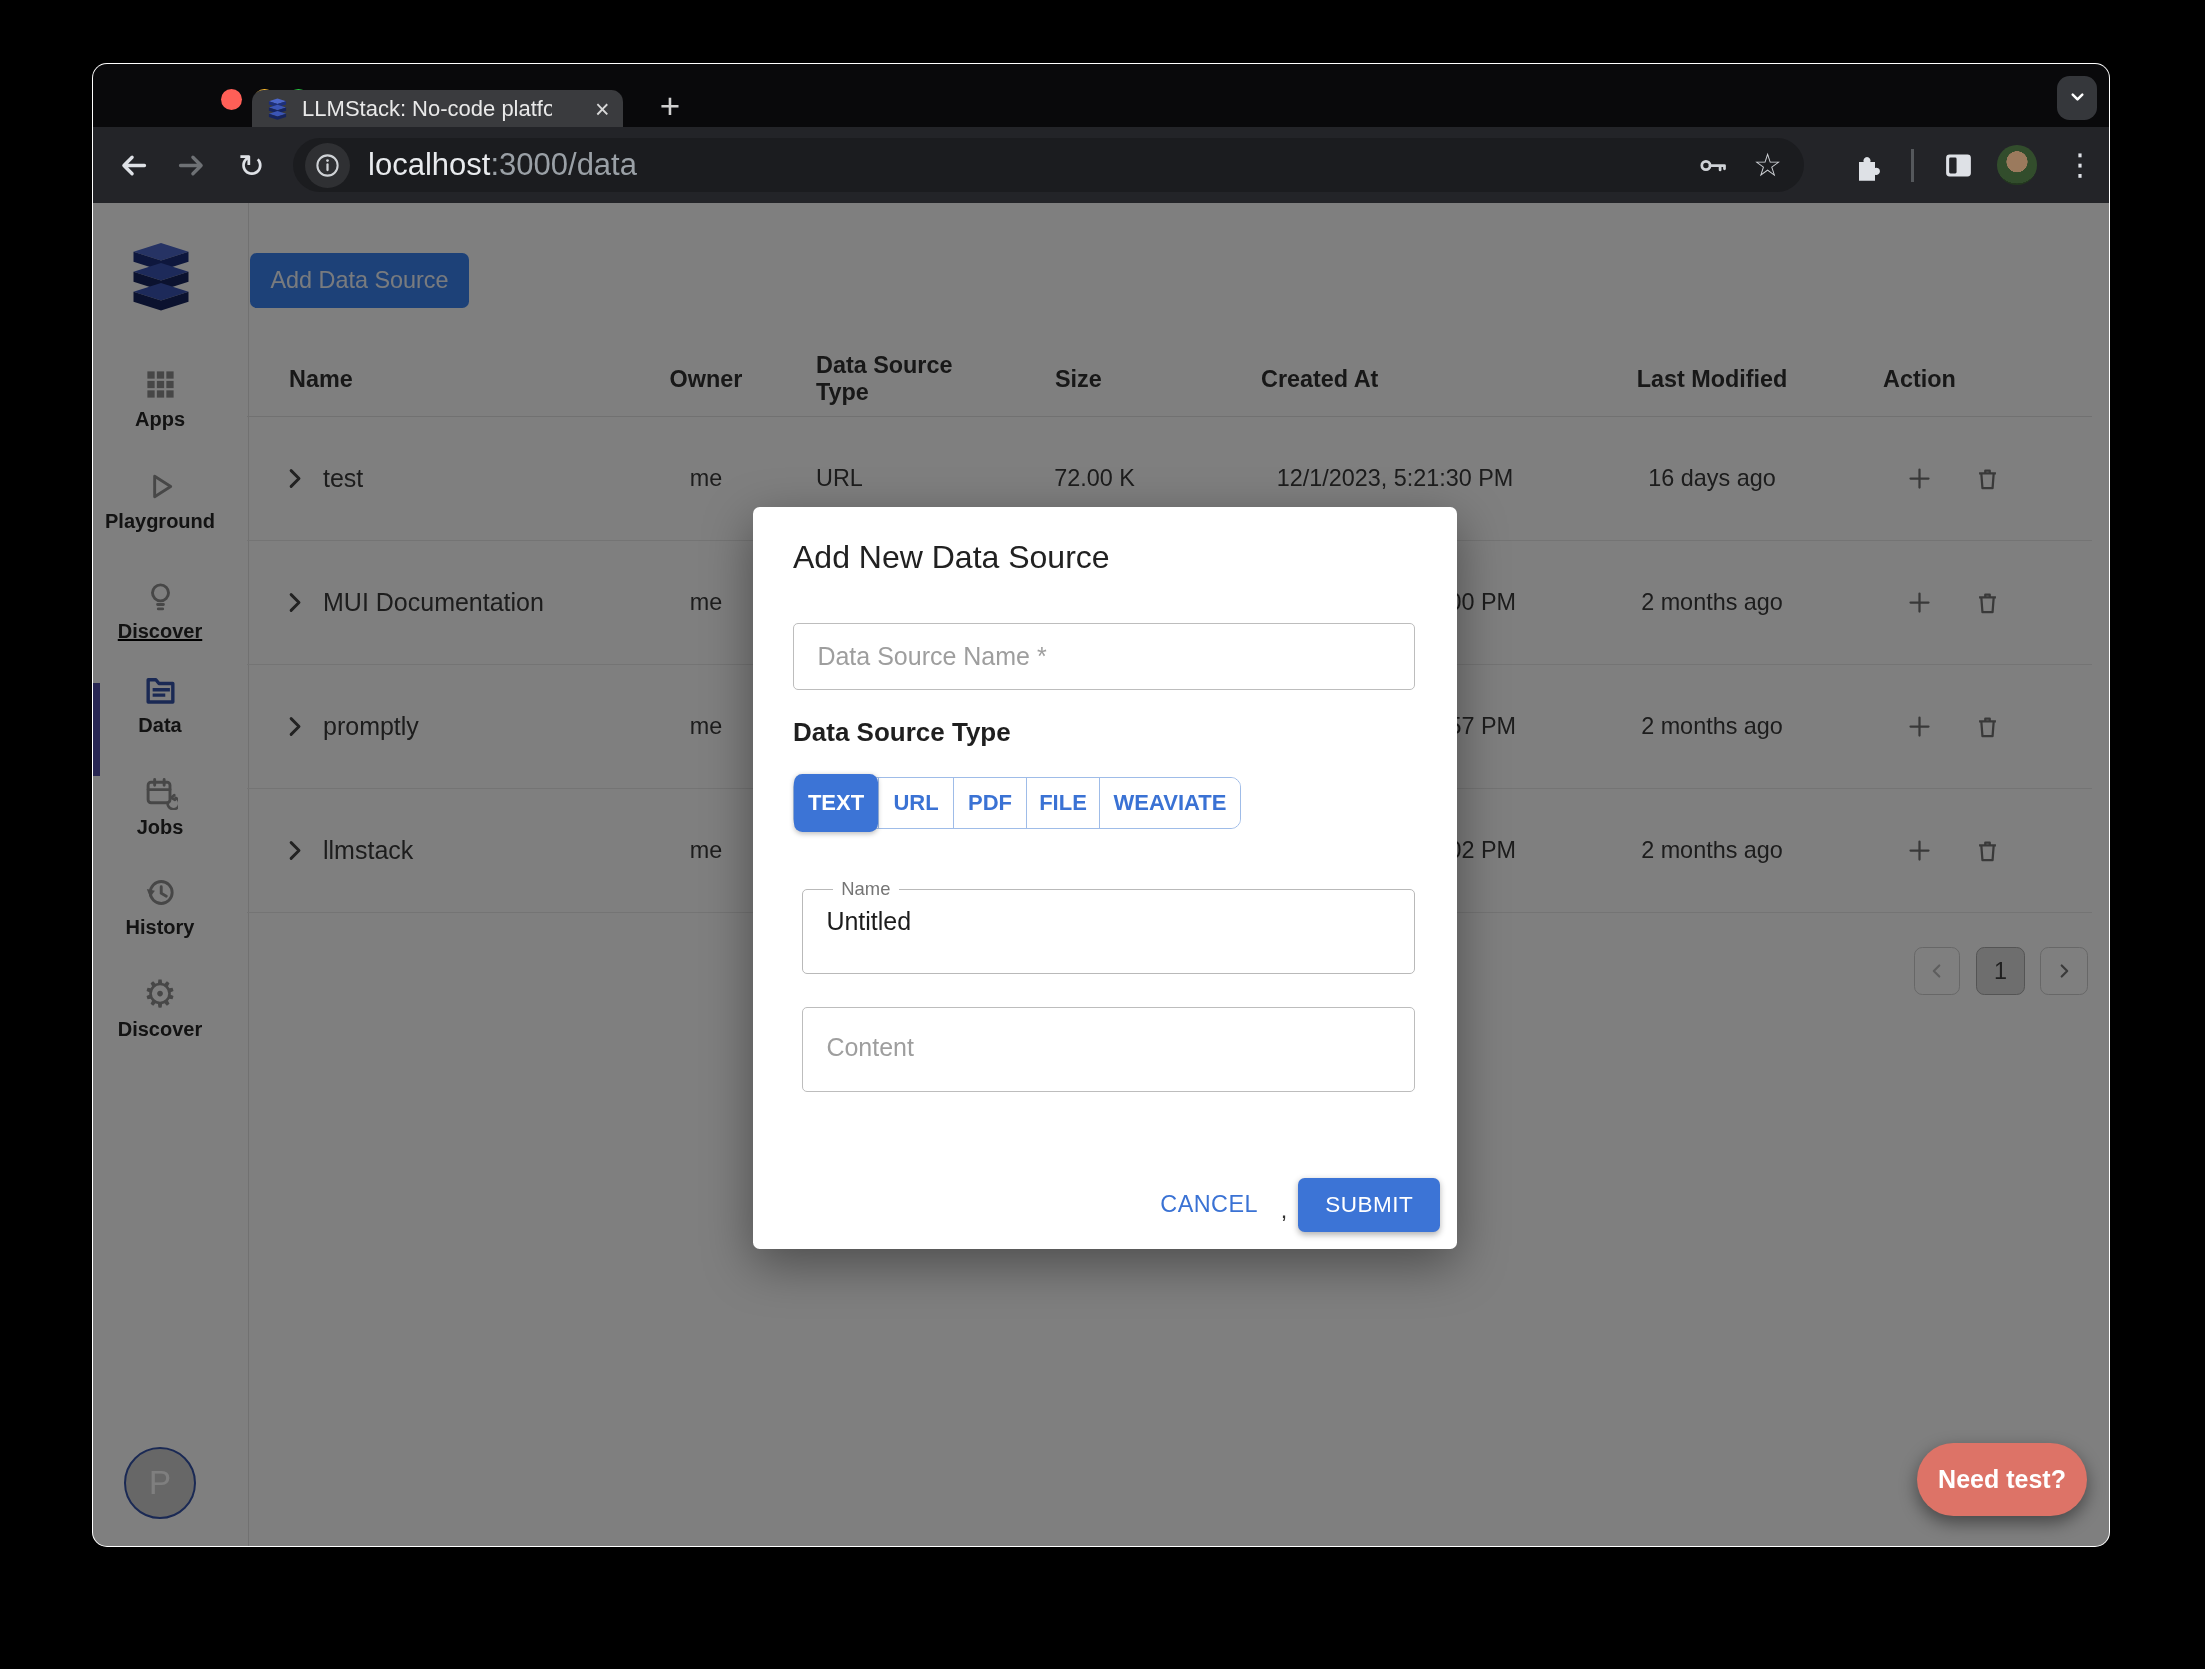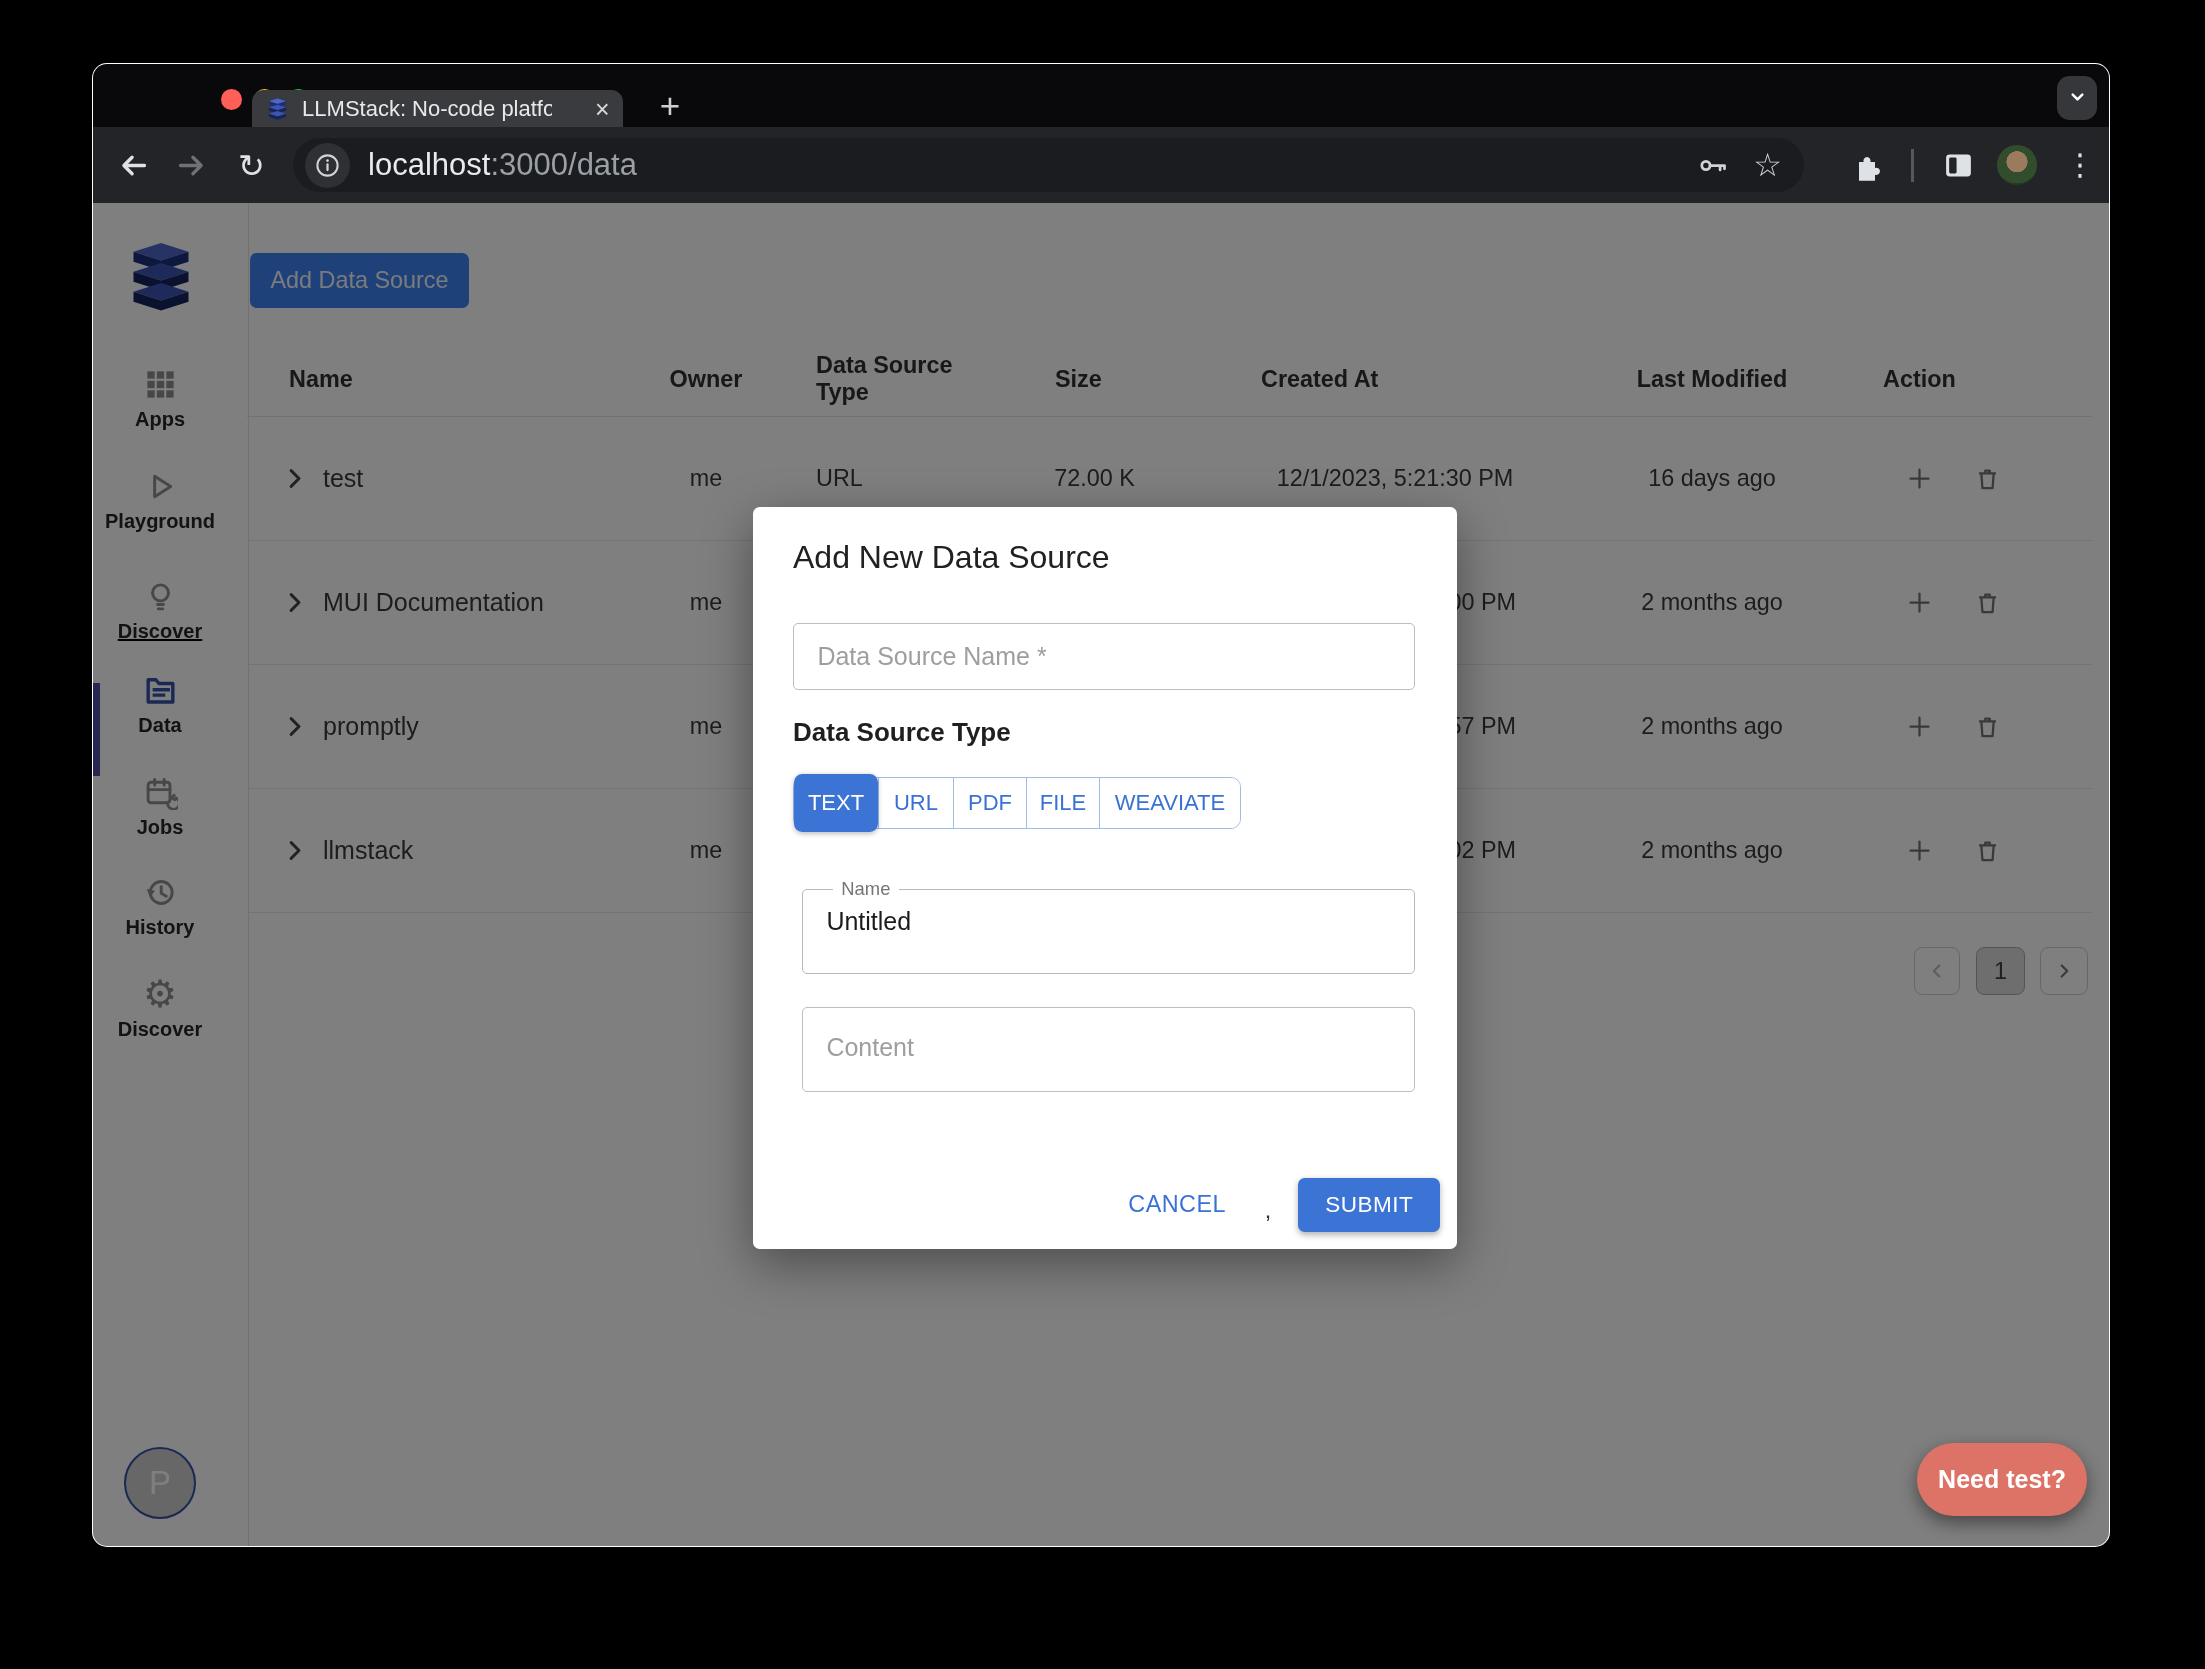--- a/index.html
+++ b/index.html
@@ -95,38 +95,38 @@
   .modal { position:absolute; left:660px; top:304px; width:704px; height:742px; background:#fff;
     border-radius:6.7px; z-index:20; box-shadow:0 15px 50px rgba(0,0,0,0.4); }
   .modal-title { position:absolute; left:40px; top:32px; font-size:32px; font-weight:500; color:#212121; }
   .ds-name-input { position:absolute; left:40px; top:116px; width:622px; height:67px;
     border:0.8px solid #bdbdbd; border-radius:5px; font-size:25px; color:#1d1d1d; padding:0 23.4px;
     font-family:inherit; outline:none; }
   .ds-name-input::placeholder { color:#9e9e9e; }
   .ds-type-label { position:absolute; left:40px; top:210px; font-size:26px; font-weight:700; color:#1f1f1f; }
   .toggle-group { position:absolute; left:40px; top:270px; height:52px; display:flex;
     border:0.8px solid #9fbce8; border-radius:10px; }
-  .tg { display:flex; align-items:center; justify-content:center; font-size:22px; font-weight:400;
+  .tg { display:flex; align-items:center; justify-content:center; font-size:22px; font-weight:700;
     color:#3a72d4; background:#fff; border:none; border-left:0.8px solid #9fbce8; font-family:inherit; }
   .tg:first-child { border-left:none; }
   .tg.sel { background:#3c74d6; color:#fff; border-radius:8.3px; height:58px; margin-top:-4.2px;
     position:relative; z-index:1; box-shadow:0 1.7px 5px rgba(0,0,0,0.25); }
   .tg-0 { width:84px; } .tg-1 { width:75px; } .tg-2 { width:73px; } .tg-3 { width:73px; }
   .tg-4 { width:141px; border-radius:0 9.2px 9.2px 0; }
   .fieldset { position:absolute; left:49px; top:382px; width:613px; height:85px;
     border:0.8px solid #b9b9b9; border-radius:5px; }
   .fieldset .legend { position:absolute; top:-11.7px; left:30px; background:#fff; padding:0 8.3px;
     font-size:18.4px; color:#757575; }
   .fieldset input { width:100%; height:100%; border:none; outline:none; background:transparent;
     font-size:25px; color:#1c1c1c; padding:0 23.4px 20px 23.4px; font-family:inherit; }
   .content-box { position:absolute; left:49px; top:500px; width:613px; height:85px; }
   .content-box textarea { width:100%; height:100%; border:0.8px solid #bdbdbd; border-radius:5px;
     resize:none; outline:none; font-size:25px; color:#1c1c1c; padding:25px 23.4px; font-family:inherit; }
   .content-box textarea::placeholder { color:#9e9e9e; }
-  .modal-actions { position:absolute; right:16.7px; bottom:17.5px; display:flex; align-items:center; gap:27px; }
+  .modal-actions { position:absolute; right:16.7px; bottom:17.5px; display:flex; align-items:center; gap:11px; }
   .cancel-btn { background:transparent; border:none; color:#3a72d4; font-size:23.4px; font-weight:500;
     letter-spacing:0.5px; font-family:inherit; padding:8.3px 11.7px; }
   .comma { color:#333; font-size:23.4px; margin-top:11.7px; }
   .submit-btn { background:#3c74d6; border:none; border-radius:6.7px; color:#fff; font-size:22.5px;
     font-weight:500; letter-spacing:0.5px; width:142px; height:54px; font-family:inherit;
     box-shadow:0 2.5px 6.7px rgba(0,0,0,0.3); }
   .help-btn { position:absolute; left:1824px; top:1240px; width:170px; height:73px; z-index:30;
     background:#dd7367; border:none; border-radius:37px; color:#fff; font-size:25px; font-weight:700;
     font-family:inherit; box-shadow:0 6.7px 18.4px rgba(0,0,0,0.45); }
 </style>

